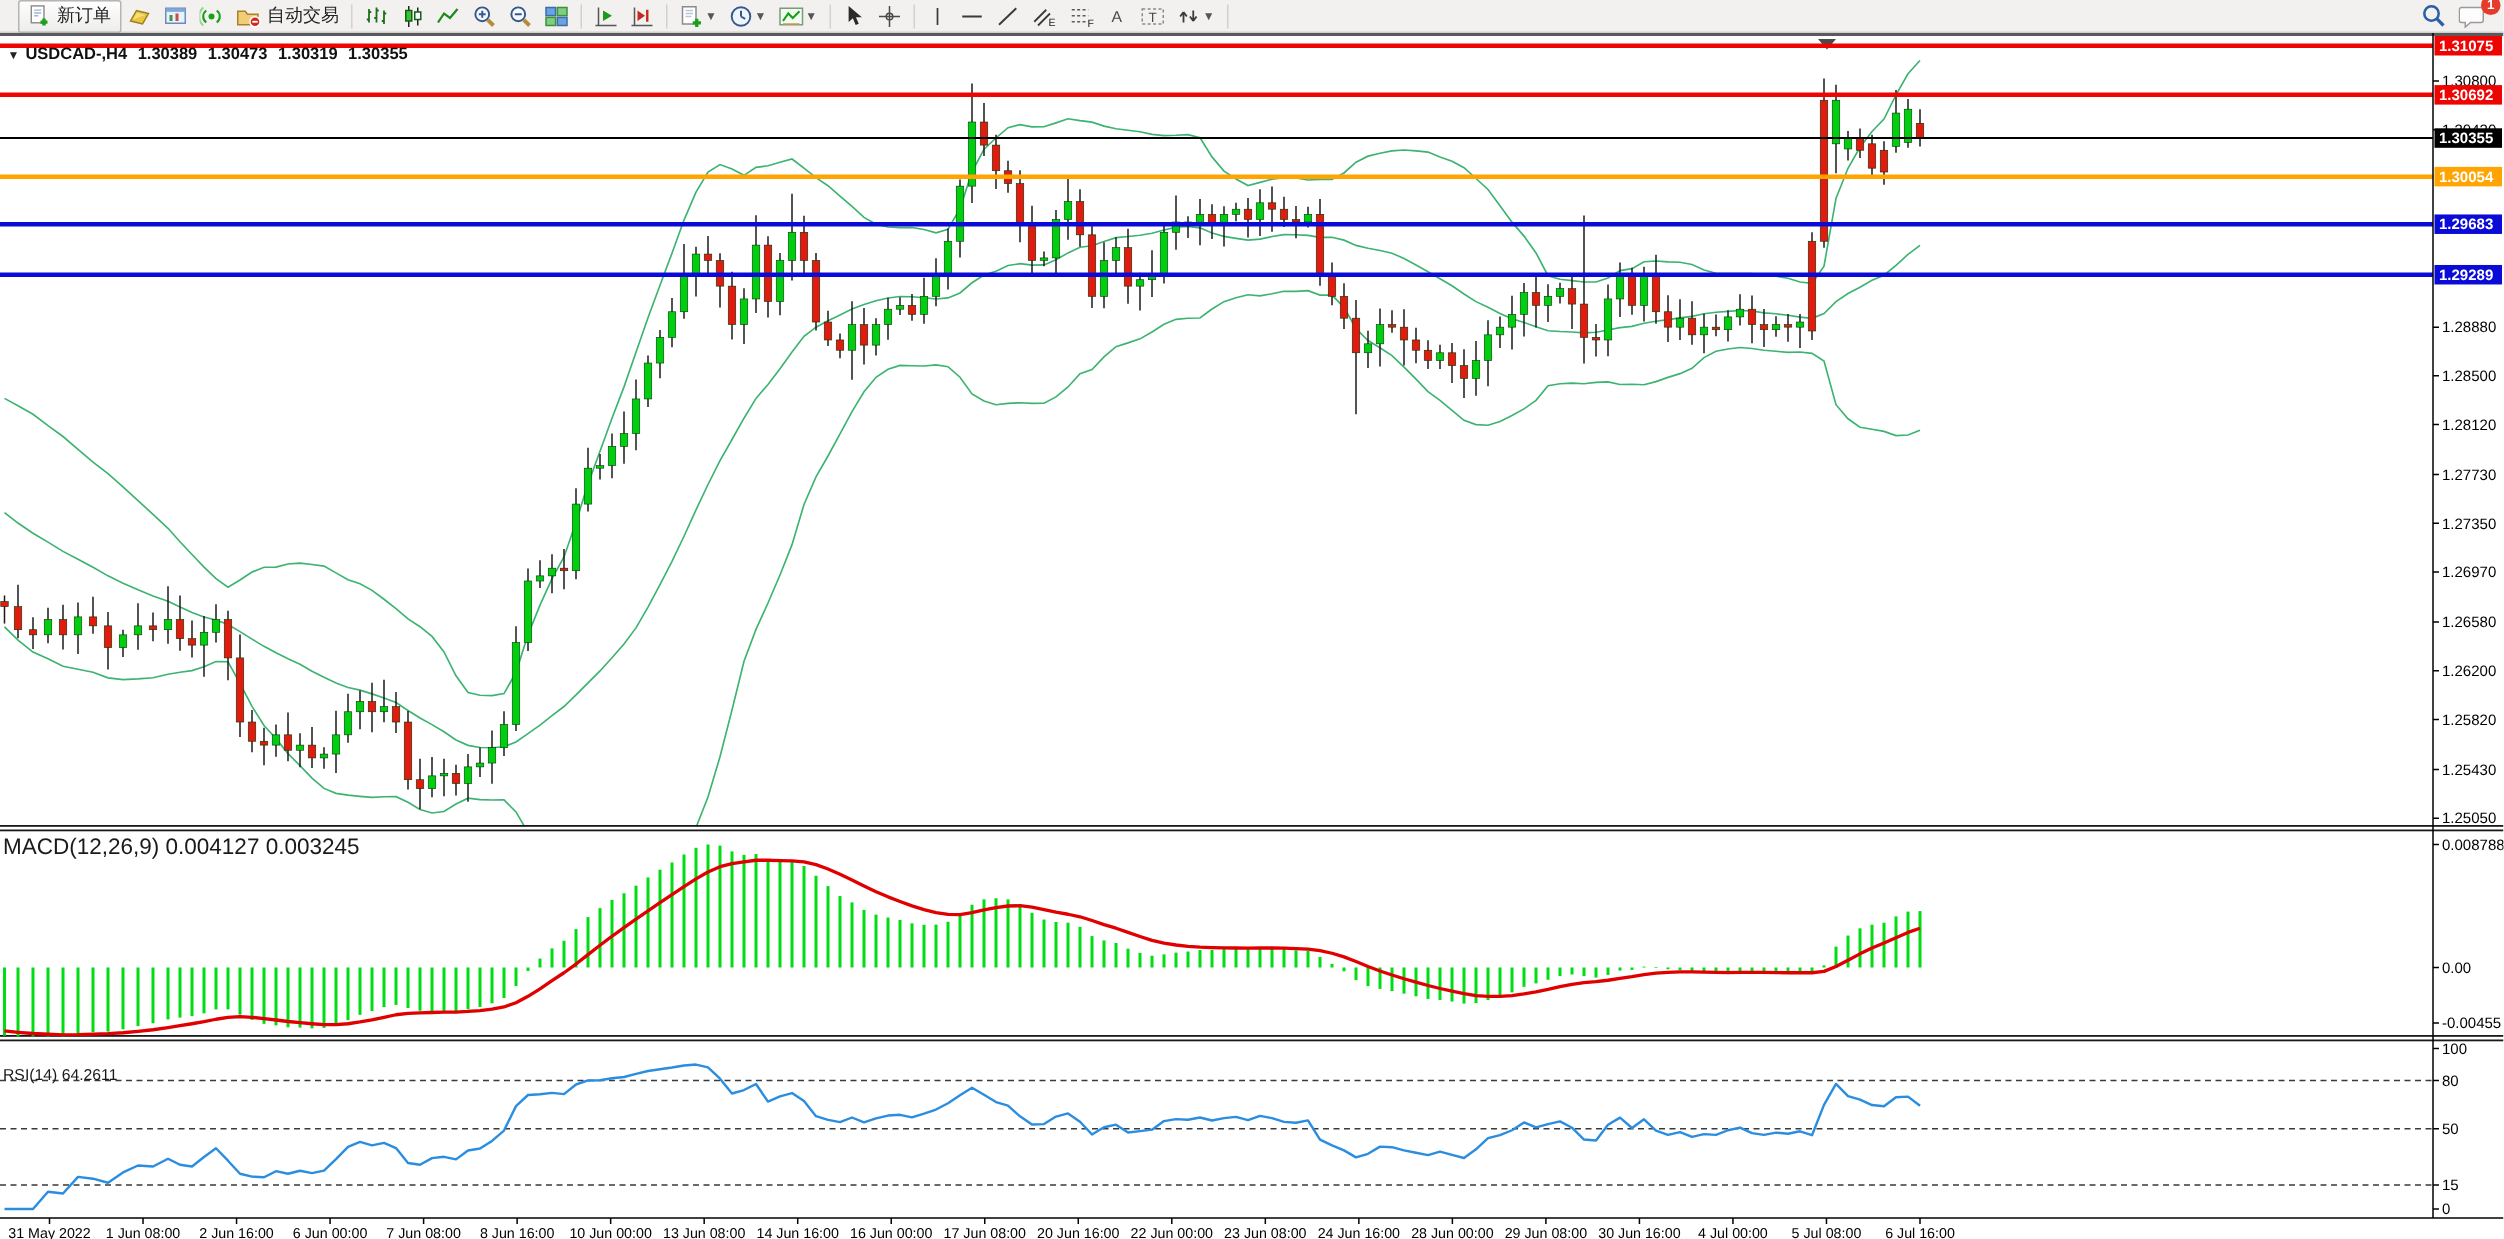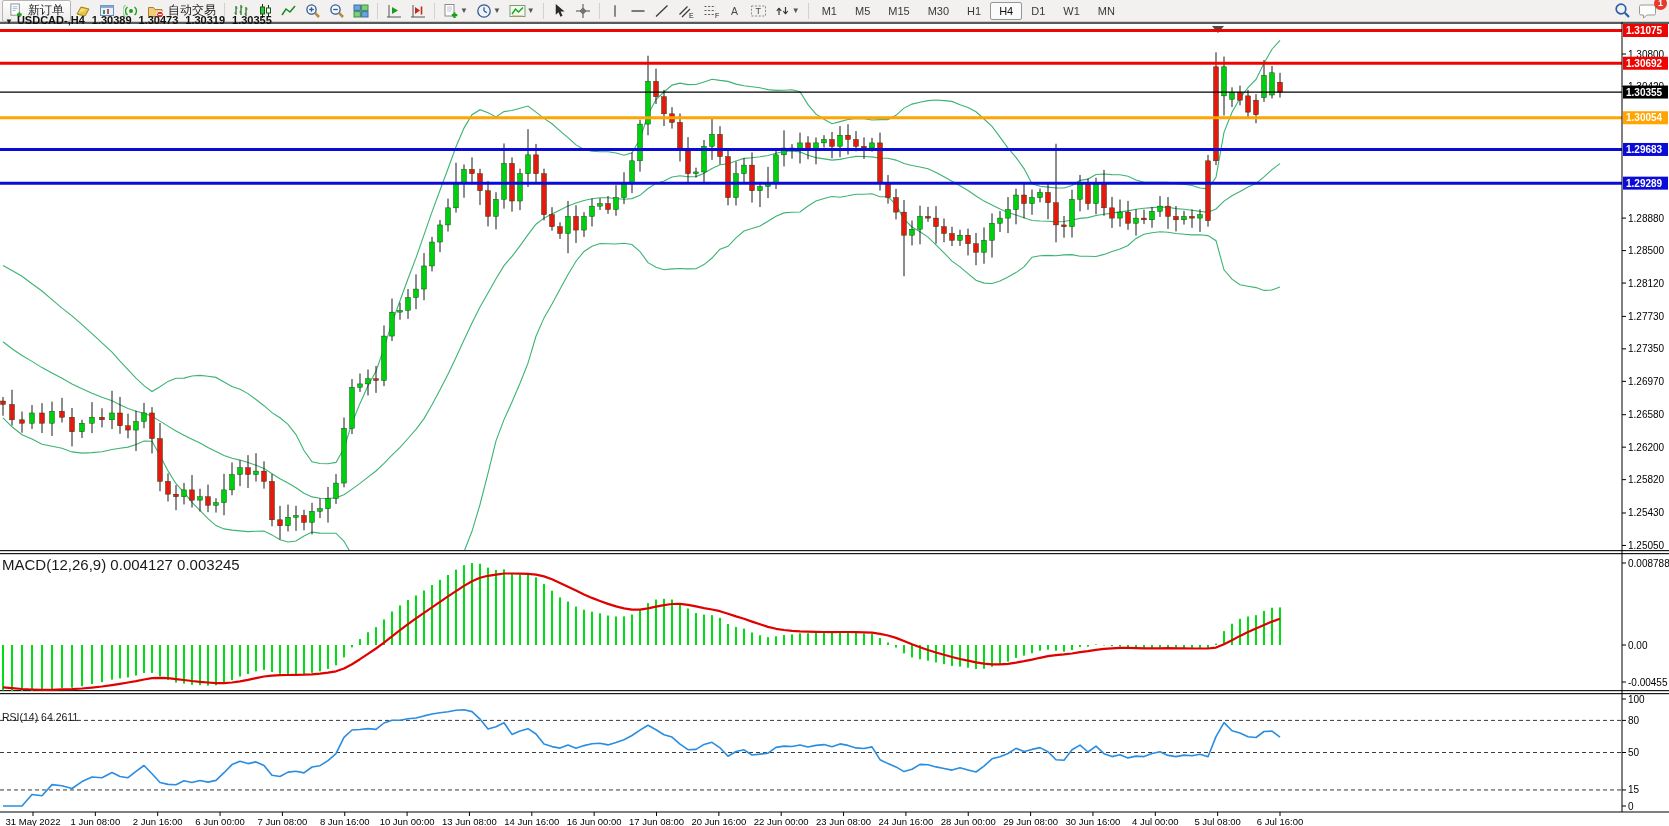--- a/index.html
+++ b/index.html
@@ -1,37 +1,37 @@
 <!DOCTYPE html>
 <html><head>
 <meta charset="utf-8">
 <style>
   html,body{margin:0;padding:0;background:#fff;width:1669px;height:826px;overflow:hidden;
     font-family:"Liberation Sans",sans-serif;-webkit-font-smoothing:antialiased;}
   
   .toolbar{position:absolute;left:0;top:0;width:1669px;height:22px;background:#f2f1f0;
-    border-bottom:1px solid #cfcecd;display:flex;align-items:center;padding-left:2px;box-sizing:border-box;}
+    border-bottom:1px solid #cfcecd;display:flex;align-items:center;padding-left:12px;box-sizing:border-box;}
   .tbtn{height:20px;display:flex;align-items:center;justify-content:center;padding:0 3px;
     border:1px solid transparent;border-radius:2px;cursor:default;flex:0 0 auto;}
   .tbtn.raised{border:1px solid #b6b5b4;background:linear-gradient(#fefefe,#ededec);padding:0 6px;gap:4px;}
   .tbtn svg{display:block;}
   .tlabel{font-size:12px;color:#222;white-space:nowrap;}
   .sep{width:1px;height:16px;background:#d2d1d0;margin:0 4px;flex:0 0 auto;}
   .caret{font-size:8px;color:#555;margin-left:1px;}
   .tf-group{display:flex;align-items:center;}
   .tf-btn{font-size:11px;color:#3a3a3a;padding:2px 8px;border:1px solid transparent;border-radius:2px;}
   .tf-btn.active{background:#fbfbfb;border:1px solid #979695;color:#111;}
   .spacer{flex:1 1 auto;}
   .chat-wrap{position:relative;margin-right:8px;}
   .badge{position:absolute;top:-4px;right:-7px;background:#e53b2c;color:#fff;font-size:9px;font-weight:bold;
     width:13px;height:13px;border-radius:50%;display:flex;align-items:center;justify-content:center;}
   
   #chartsvg{position:absolute;left:0;top:22px;}
   .overlay{position:absolute;z-index:3;white-space:nowrap;}
-  #title-row{left:5px;top:14px;font-size:11px;font-weight:bold;color:#111;}
+  #title-row{left:5px;top:30px;font-size:11px;font-weight:bold;color:#111;}
   #title-row .num{margin-left:7px;font-weight:bold;}
   #title-caret{font-size:8px;margin-right:4px;color:#222;}
   #macd-label{left:2px;top:556px;font-size:15px;color:#1a1a1a;}
   #rsi-label{left:2px;top:696px;font-size:10.5px;color:#1a1a1a;margin-top:15px;}
 </style>
 </head>
 <body>
 
 <div class="toolbar">
   <div class="tbtn raised">
@@ -254,31 +254,20 @@
   <div class="tbtn">
     <span>
       <svg width="16" height="16" viewBox="0 0 16 16">
           <path d="M4 12 L4 5 M4 5l-2.2 3M4 5l2.2 3" stroke="#3a3a3a" stroke-width="1.2" fill="none"></path>
           <path d="M10.5 4 L10.5 11 M10.5 11l-2.2-3M10.5 11l2.2-3" stroke="#3a3a3a" stroke-width="1.2" fill="none"></path>
         </svg>
     </span>
       <span class="caret">▼</span>
   </div>
   <div class="sep"></div>
-  <div class="tf-group" id="tf-group">
-      <div class="tf-btn">M1</div>
-      <div class="tf-btn">M5</div>
-      <div class="tf-btn">M15</div>
-      <div class="tf-btn">M30</div>
-      <div class="tf-btn">H1</div>
-      <div class="tf-btn active">H4</div>
-      <div class="tf-btn">D1</div>
-      <div class="tf-btn">W1</div>
-      <div class="tf-btn">MN</div>
-    </div>
   <div class="spacer"></div>
   <div class="tbtn">
     <span>
       <svg width="17" height="17" viewBox="0 0 17 17">
           <circle cx="7" cy="7" r="4.8" fill="none" stroke="#2b5fa8" stroke-width="1.7"></circle>
           <path d="M10.8 10.8 L15 15" stroke="#2b5fa8" stroke-width="2.2"></path>
         </svg>
     </span>
   </div>
   <div class="tbtn chat-wrap">

